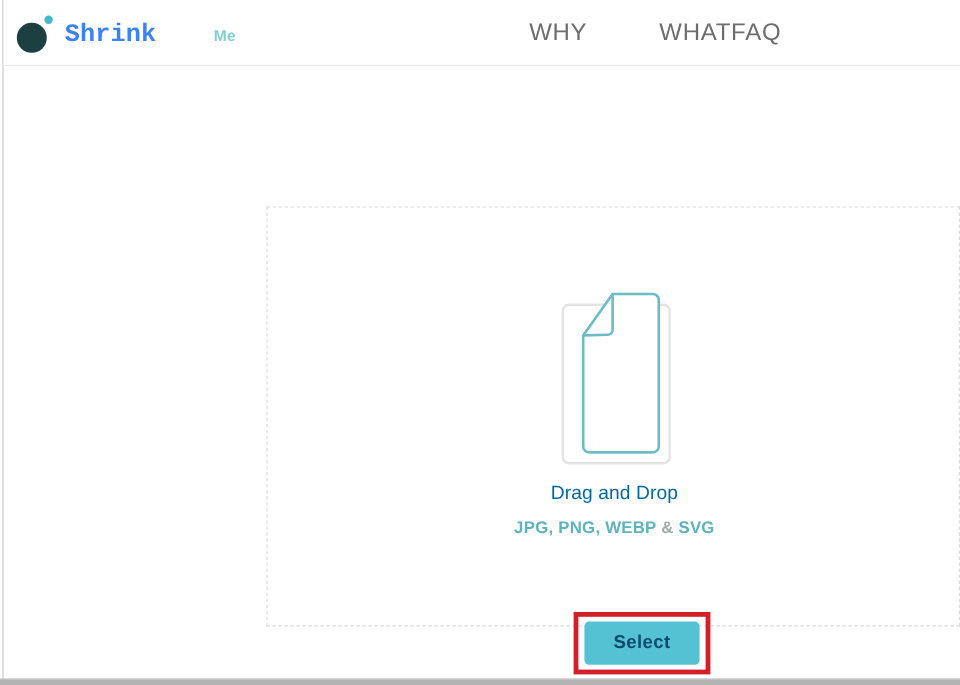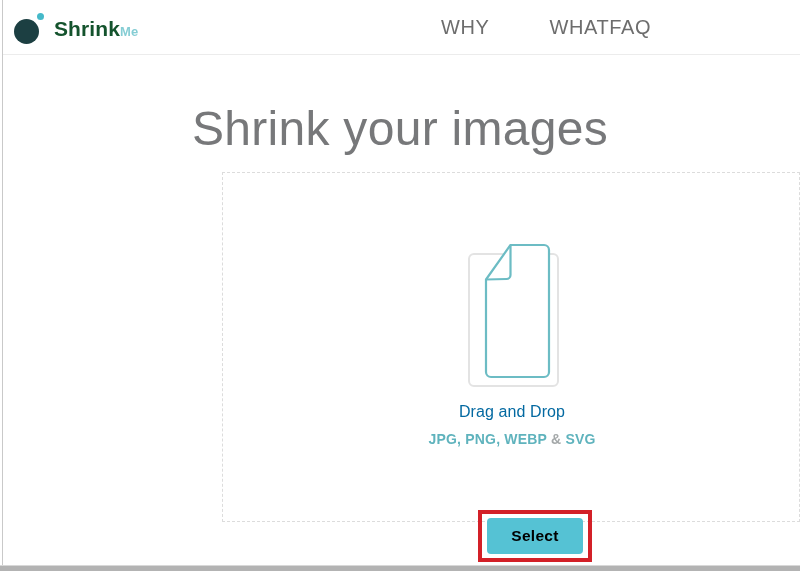--- a/index.html
+++ b/index.html
@@ -95,28 +95,30 @@
     border-radius: 50%;
     background: #45b9c9;
   }
   .brand-text {
     font-size: 21px;
     letter-spacing: 0.1px;
     white-space: nowrap;
     line-height: 1;
   }
   .brand-text .brand-primary {
-    color: #14532d;
-    font-weight: bold;
+    color: #3b82f6;
+    font-weight: bold;
+    font-family: Liberation Mono, monospace;
   }
   .brand-text .brand-secondary {
     color: #85cdd4;
     font-weight: bold;
     font-size: 13px;
     letter-spacing: 0.2px;
+    margin-left: 48px;
   }
 
   .main-nav {
     position: absolute;
     left: 430px;
     top: 0;
     height: 54px;
     display: flex;
     align-items: center;
   }
@@ -210,21 +212,21 @@
   }
   .select-button {
     position: absolute;
     left: 487px;
     top: 518px;
     width: 96px;
     height: 36px;
     border: none;
     border-radius: 4px;
     background: #55c2d4;
-    color: #000000;
+    color: #0c4a6e;
     font-family: "Liberation Sans", sans-serif;
     font-size: 15.5px;
     font-weight: bold;
     letter-spacing: 0.3px;
     cursor: pointer;
     padding: 0;
     line-height: 36px;
     text-align: center;
   }
 </style>
@@ -248,21 +250,20 @@
     </div>
 
     <nav class="main-nav">
       <a class="nav-item nav-why" href="#">WHY</a>
       <a class="nav-item nav-what" href="#">WHAT</a>
       <a class="nav-item nav-faq" href="#">FAQ</a>
     </nav>
 
   </div>
 
-  <h1 class="hero-title">Shrink your images</h1>
 
   <div class="dropzone">
 
     <div class="file-illustration">
       <svg width="120" height="160" viewBox="0 0 120 160" xmlns="http://www.w3.org/2000/svg">
 
         <path d="M22 19 H101 a5 5 0 0 1 5 5 V146 a5 5 0 0 1 -5 5 H22 a5 5 0 0 1 -5 -5 V24 a5 5 0 0 1 5 -5 Z" fill="#ffffff" stroke="#e3e3e3" stroke-width="2"></path>
 
         <path d="M34 44.5 L58.5 10 H92 a5 5 0 0 1 5 5 V137 a5 5 0 0 1 -5 5 H39 a5 5 0 0 1 -5 -5 Z" fill="#ffffff" stroke="#6cbcc4" stroke-width="2.2" stroke-linejoin="round"></path>
 

